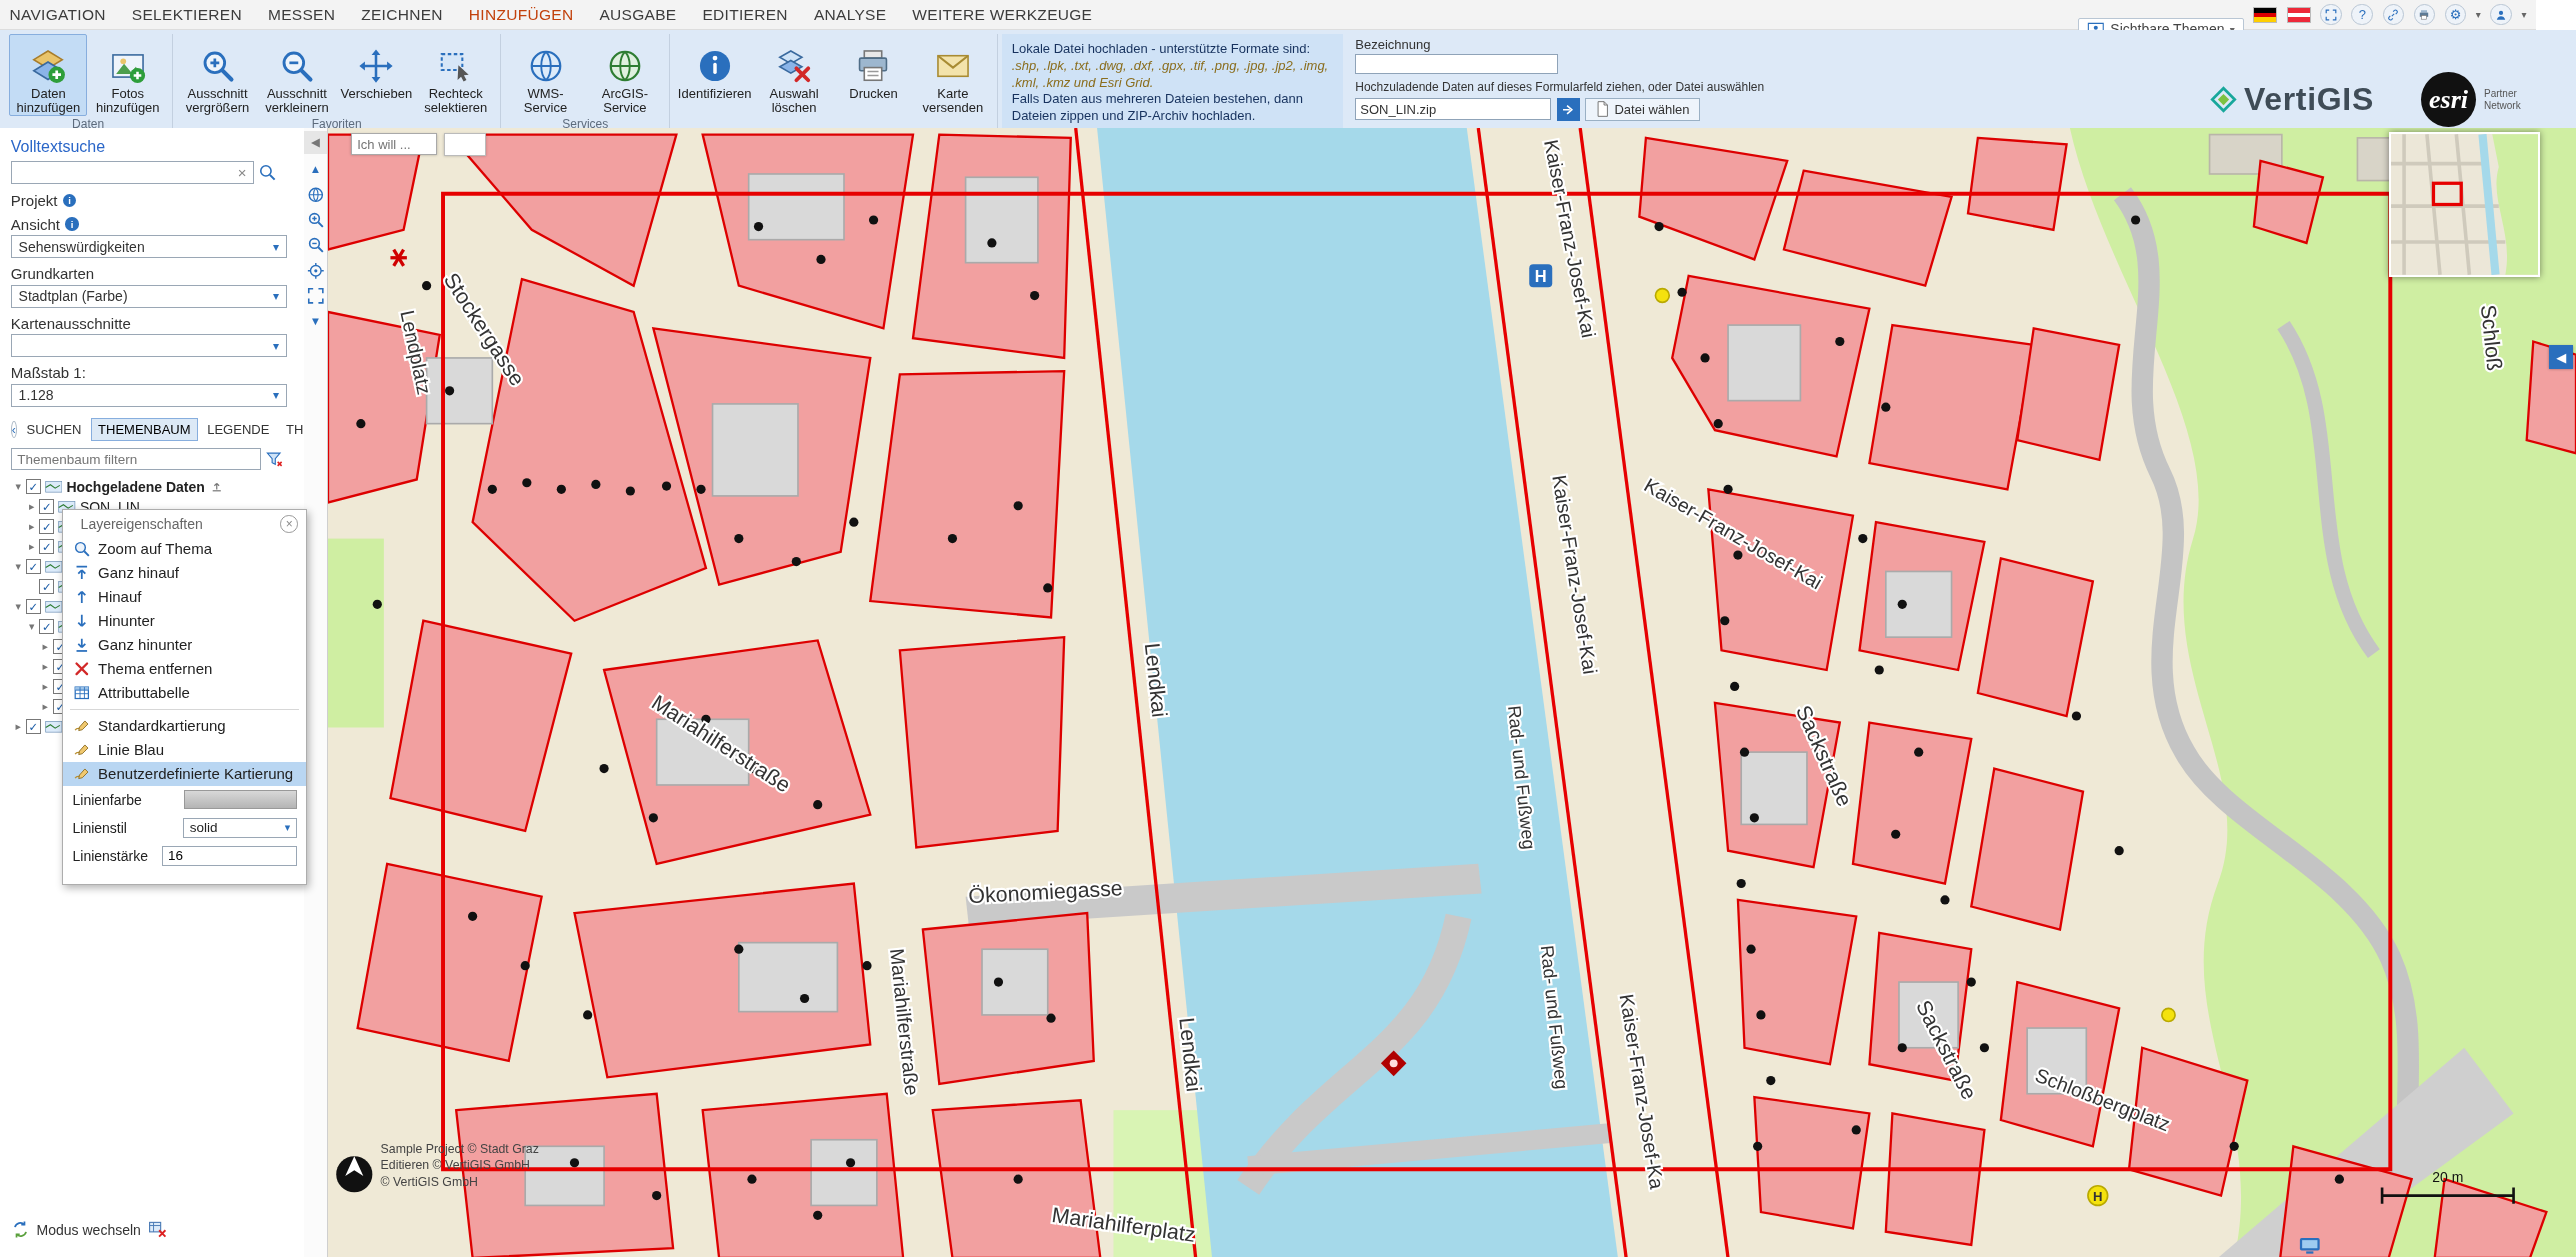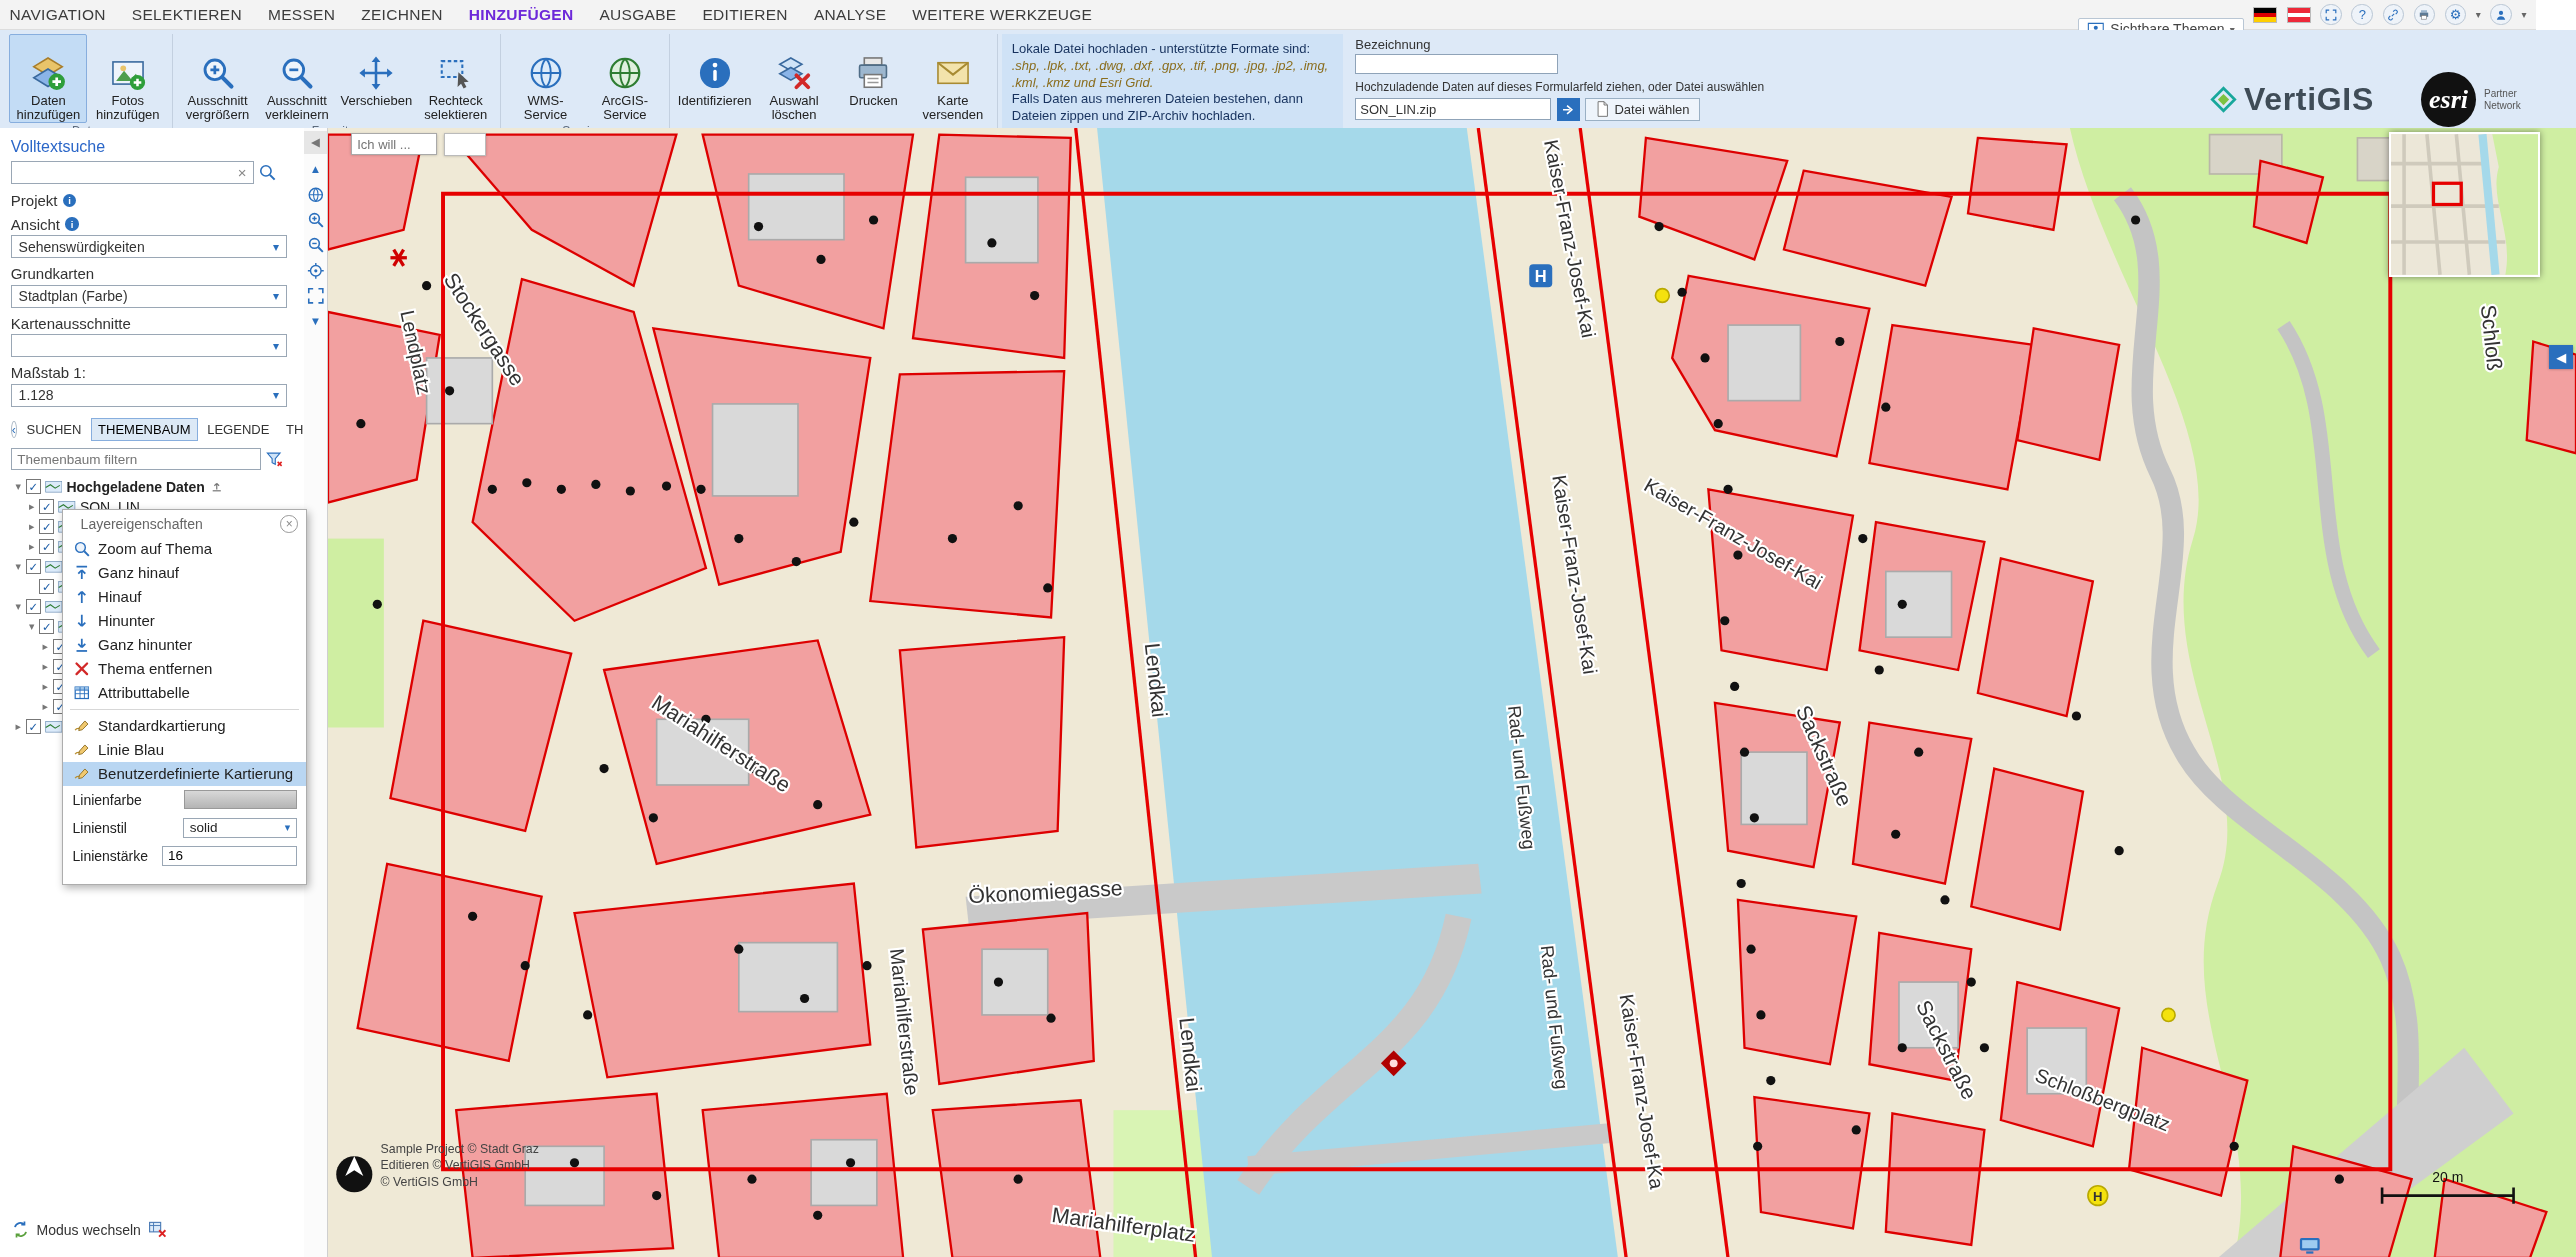--- a/index.html
+++ b/index.html
@@ -4,35 +4,35 @@
 <style>
   html,body{margin:0;padding:0;width:2576px;height:1258px;font-family:"Liberation Sans",sans-serif;}
   *{box-sizing:border-box;}
   svg{display:block;}
   .app{position:relative;width:2576px;height:1258px;background:#fff;overflow:hidden;}
 
   
   .menubar{position:absolute;left:0;top:0;width:2536px;height:30px;background:#f3f3f3;border-bottom:0.7px solid #ddd;display:flex;align-items:center;padding:0 9.5px;}
   .mtabs{display:flex;gap:26px;align-items:center;}
   .mtab{font-size:15.5px;color:#3c3c3c;letter-spacing:0.3px;cursor:default;white-space:nowrap;}
-  .mtab-active{color:#6d28d9;font-weight:bold;}
+  .mtab-active{color:#c2410c;font-weight:normal;}
   .mb-right{margin-left:auto;display:flex;align-items:center;gap:9.5px;}
   .themes-btn{display:flex;align-items:center;gap:5.4px;border:0.7px solid #b9c6d4;background:#fff;padding:2px 8px;font-size:14px;color:#444;border-radius:2px;margin-top:29px;}
   .flag{width:24px;height:16px;border:0.7px solid #bbb;}
   .flag-de{background:linear-gradient(#000 33%,#d00 33%,#d00 66%,#ffce00 66%);}
   .flag-at{background:linear-gradient(#ed2939 33%,#fff 33%,#fff 66%,#ed2939 66%);}
   .mb-ico{width:21.6px;height:21.6px;border-radius:50%;background:#eef3f9;border:0.7px solid #b9c6d4;display:flex;align-items:center;justify-content:center;font-size:13px;color:#2a6fbd;}
   .mb-caret{font-size:10px;color:#666;}
 
   
   .ribbon{position:absolute;left:0;top:30px;width:2576px;height:99px;background:#dde9f7;display:flex;align-items:stretch;padding:4px 0 0 4px;}
   .rgroups{display:flex;}
   .rgroup{display:flex;flex-direction:column;padding:0 5.4px;border-right:0.7px solid #c3d0e0;}
   .rbtns{display:flex;gap:1.4px;}
-  .rbtn{width:78px;padding-top:19px;text-align:center;border:0.7px solid transparent;border-radius:2px;}
+  .rbtn{width:78px;padding-top:12px;text-align:center;border:0.7px solid transparent;border-radius:2px;}
   .rbtn-sel{background:#c3dcf5;border-color:#87aede;}
   .ricon{width:38px;height:38px;margin:0 auto;}
   .ricon svg{width:38px;height:38px;}
   .rlabel{font-size:13px;line-height:1.08;color:#222;margin-top:2px;}
   .rgrouplabel{margin-top:auto;text-align:center;font-size:12px;color:#5d6b7c;padding:1.4px 0 3.4px;}
   .rinfo{width:341px;margin-left:4px;background:#cfe2f6;padding:6.8px 9.5px;font-size:13px;line-height:1.3;color:#17325e;}
   .rinfo .fmt{font-style:italic;color:#8a6d1d;}
   .rform{width:466px;padding:2.7px 12px;font-size:13px;color:#333;}
   .rf-label{margin-bottom:2.7px;}
   .rf-input{width:203px;height:20px;border:0.7px solid #8fa3b8;background:#fff;font-size:13px;padding:0 4px;}

